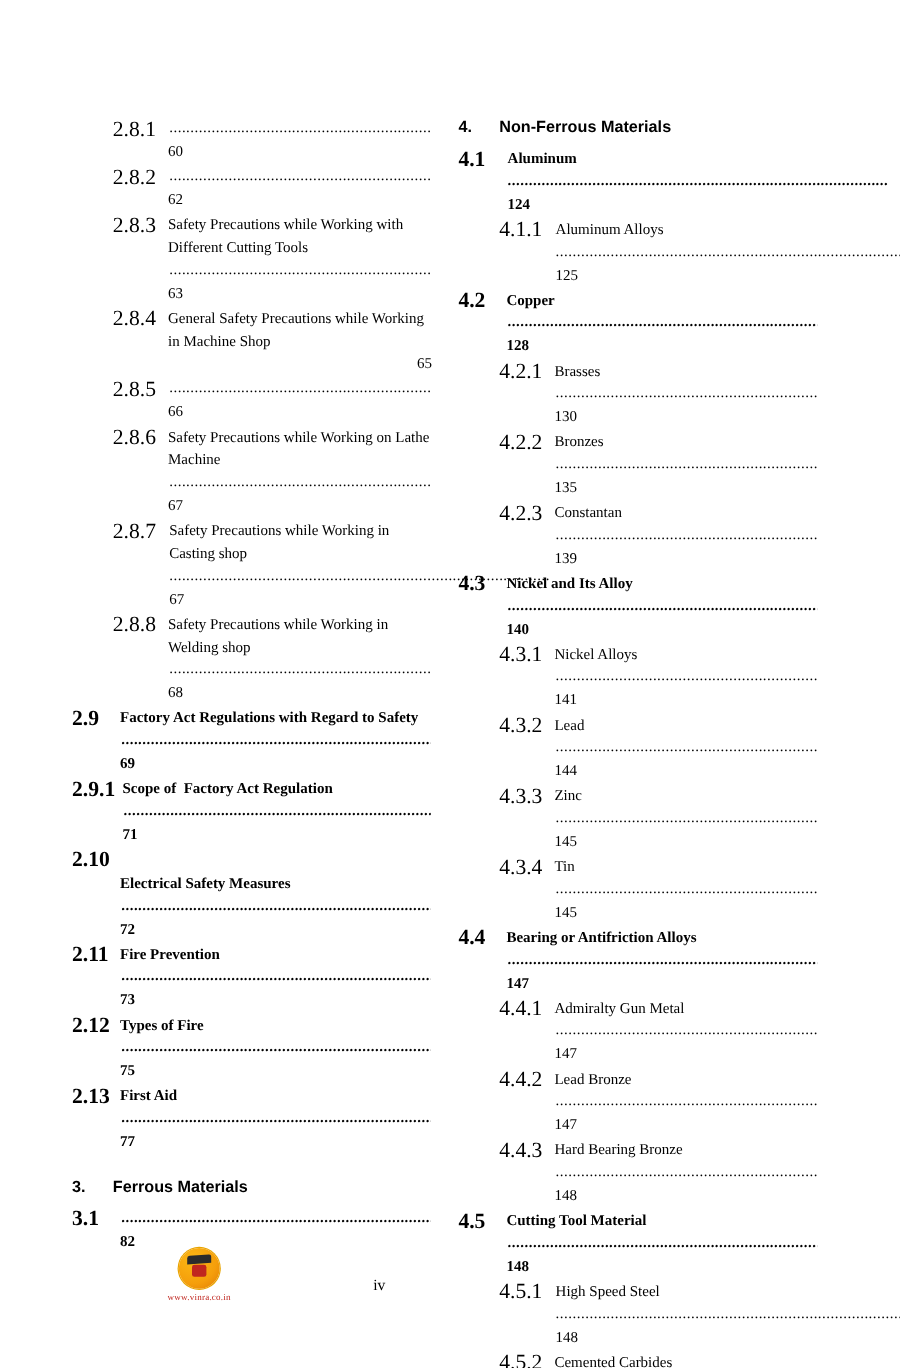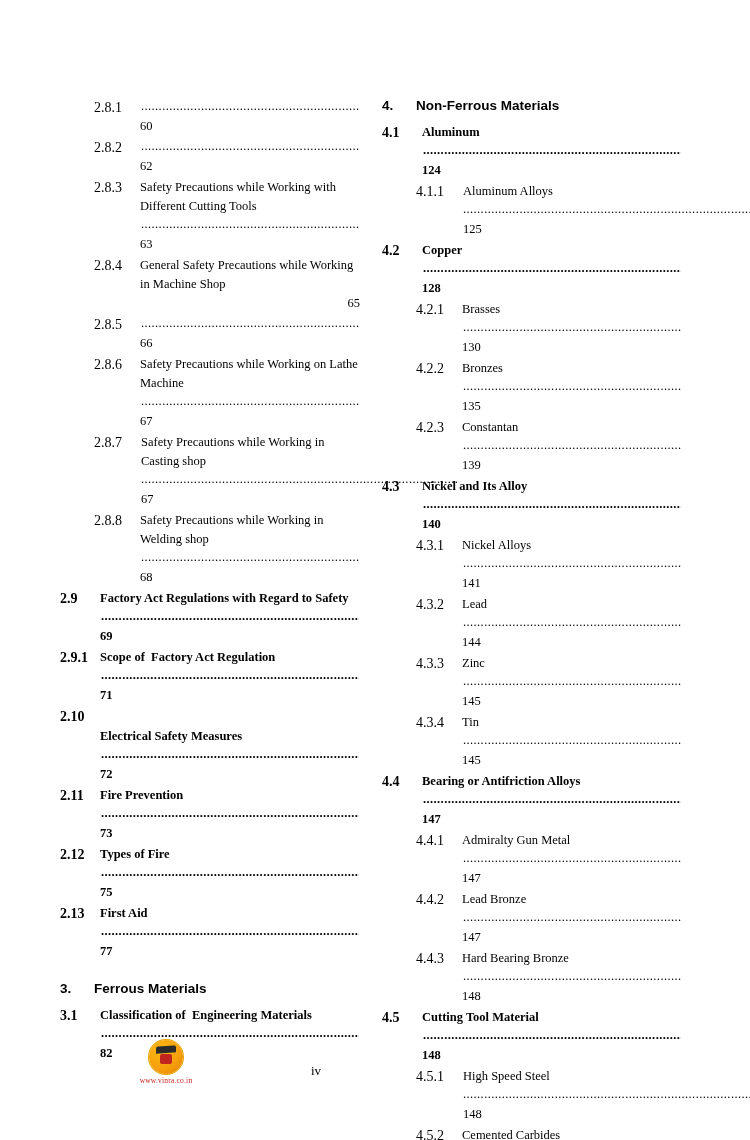--- a/index.html
+++ b/index.html
@@ -33,21 +33,21 @@
     width: 300px;
   }
   
   .entry {
     display: flex;
     align-items: flex-start;
     margin-bottom: 2px;
   }
   .num {
     flex: 0 0 auto;
-    font-size: 14px;
+    font-size: 18px;
     line-height: 19px;
     padding-right: 6px;
     white-space: nowrap;
     font-family: Liberation Serif, serif;
   }
   .txtwrap {
     flex: 1 1 auto;
     min-width: 0;
   }
   .line {
@@ -304,40 +304,39 @@
         <span class="chap-num">3.</span>
         <span class="section-title">Ferrous Materials</span>
       </div>
       <div class="spacer-top" style="height:8px"></div>
 
       <div id="left-entries2">
           <div class="entry lvl-1">
             <span class="num">3.1</span>
             <div class="txtwrap">
               <div class="line" style="flex-wrap: wrap;">
-                <span class="title" style="max-width: 100%;">Classification of  Engineering Materials</span>
                 <span class="dots">..........................................................................................</span>
                 <span class="pg">82</span>
               </div>
             </div>
           </div>
         </div>
     </div>
 
     <div class="col">
       <div class="chap-row">
         <span class="chap-num">4.</span>
         <span class="section-title">Non-Ferrous Materials</span>
       </div>
       <div class="spacer-top" style="height:8px"></div>
       <div id="right-entries">
           <div class="entry lvl-1">
             <span class="num">4.1</span>
             <div class="txtwrap">
-              <div class="line" style="flex-wrap: wrap;">
+              <div class="line" style="flex-wrap: wrap; flex-direction: column;">
                 <span class="title" style="max-width: 100%;">Aluminum</span>
                 <span class="dots">..........................................................................................</span>
                 <span class="pg">124</span>
               </div>
             </div>
           </div>
           <div class="entry lvl-3">
             <span class="num">4.1.1</span>
             <div class="txtwrap">
               <div class="line" style="flex-wrap: wrap; flex-direction: column;">

